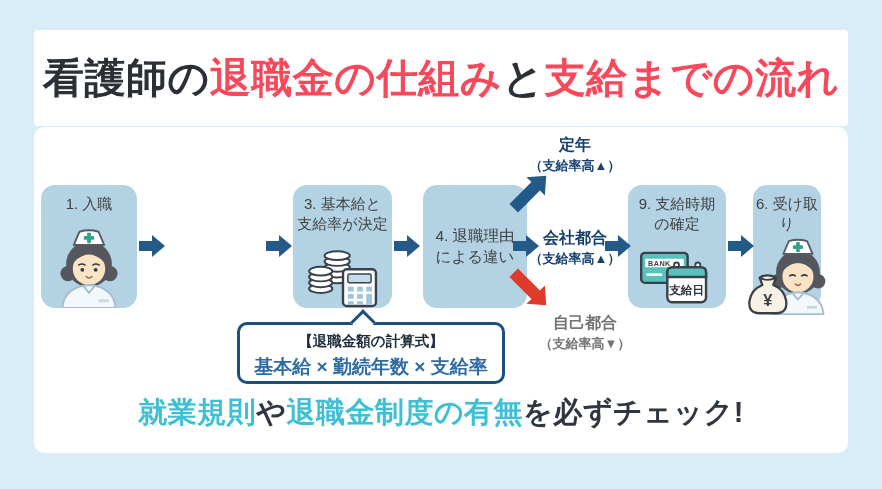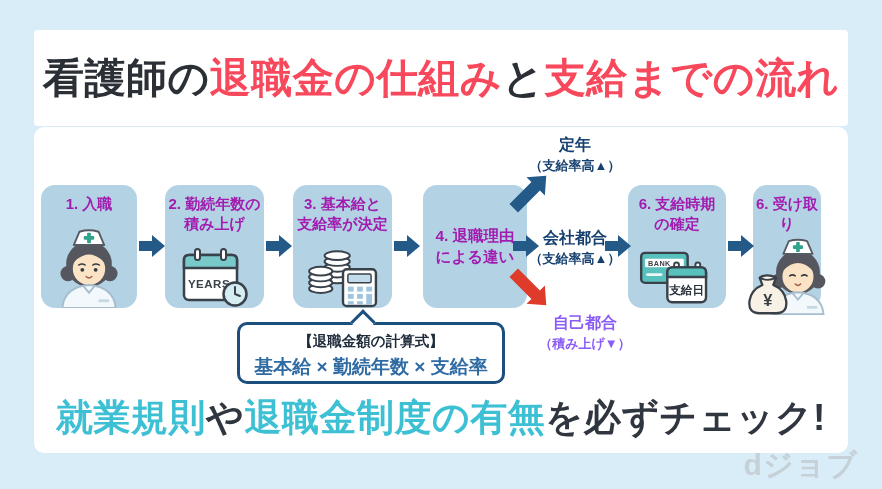--- a/index.html
+++ b/index.html
@@ -23,21 +23,21 @@
     position:absolute; left:34px; top:127px; width:814px; height:326px;
     background:#FFFFFF; border-radius:10px;
   }
 
   
   .step{
     position:absolute; top:58px; height:123px; background:#B3D3E5;
     border-radius:14px; display:flex; flex-direction:column; align-items:center;
   }
   .step-label{
-    margin-top:9px; font-size:15px; font-weight:700; color:#a21caf;
+    margin-top:9px; font-size:15px; font-weight:400; color:#404040;
     text-align:center; white-space:pre-line; line-height:1.3;
   }
   .step-icon-wrap{ flex:1; display:flex; align-items:flex-end; justify-content:center; }
   .step1{ left:7px;   width:96px; }
   .step2{ left:131px; width:99px; }
   .step3{ left:259px; width:99px; }
   .step4{ left:389px; width:104px; justify-content:center; }
   .step4 .step-label{ margin-top:0; font-size:15.5px; }
   .step5{ left:594px; width:98px; }
   .step6{ left:719px; width:68px; }
@@ -51,40 +51,40 @@
   .arrow-down{ left:472px; top:138px; }
 
   
   .branch{
     position:absolute; left:541px; transform:translateX(-50%);
     text-align:center; white-space:nowrap;
   }
   .branch-age{ top:8px; } .branch-co{ top:101px; } .branch-self{ top:186px; }
   .branch-label{ font-size:16px; font-weight:800; color:#16406F; }
   .branch-note{ font-size:13px; font-weight:700; color:#16406F; margin-top:1px; }
-  .tone-red .branch-label, .tone-red .branch-note{ color:#8b5cf6;margin-left:20px; }
+  .tone-red .branch-label, .tone-red .branch-note{ color:#737373;margin-left:20px; }
 
   
   .bubble{
     position:absolute; left:203px; top:195px; width:268px; height:62px;
     background:#FFFFFF; border:3px solid #1D4F7E; border-radius:10px;
     text-align:center;
   }
   .bubble-pointer{
     position:absolute; left:114px; top:-12px; width:18px; height:18px;
     background:#FFFFFF; border-left:3px solid #1D4F7E; border-top:3px solid #1D4F7E;
     transform:rotate(45deg);
   }
   .bubble-heading{ margin-top:7px; font-size:14.5px; font-weight:800; color:#1E2B3A; position:relative; }
   .bubble-expression{ margin-top:3px; font-size:19px; font-weight:800; color:#2F6BA3; position:relative; }
 
   
   .footer-note{
     position:absolute; left:0; right:0; top:266px; text-align:center;
-    font-size:37px; font-weight:800; white-space:nowrap; letter-spacing:0.5px;
+    font-size:29px; font-weight:800; white-space:nowrap; letter-spacing:0.5px;
   }
   .fn-teal{ color:#3EC0D4; }
   .fn-dark{ color:#30363F; }
 
   
   .logo{
     position:absolute; right:24px; bottom:3px;
     font-size:30px; font-weight:800; color:#C6D0D7; letter-spacing:1px;
   }
 </style>
@@ -116,35 +116,20 @@
           <path d="M31 43 Q35 41 38 43" stroke="#343A42" stroke-width="1.5" fill="none" stroke-linecap="round"></path>
           <path d="M46 43 Q49 41 53 43" stroke="#343A42" stroke-width="1.5" fill="none" stroke-linecap="round"></path>
           <path d="M39 55 Q42 58 45 55" stroke="#A05B49" stroke-width="1.5" fill="none" stroke-linecap="round"></path>
           <path d="M14 88 Q16 66 42 64 Q68 66 70 88 Z" fill="#F2F8FB" stroke="#A6BECE" stroke-width="2"></path>
           <path d="M36 65 L42 72 L48 65" fill="none" stroke="#A6BECE" stroke-width="2"></path>
           <rect x="52" y="79" width="11" height="3" fill="#C7D8E2"></rect>
         </svg>
       </div>
     </div>
 
-    <div class="step step2">
-      <div class="step-label">2. 勤続年数の
-積み上げ</div>
-      <div class="step-icon-wrap">
-        <svg width="68" height="60" viewBox="0 0 68 60">
-          <rect x="3" y="7" width="53" height="45" rx="5" fill="#FFFFFF" stroke="#39414B" stroke-width="2.5"></rect>
-          <path d="M8 7 H51 Q56 7 56 12 V20 H3 V12 Q3 7 8 7 Z" fill="#79C9CA" stroke="#39414B" stroke-width="2.5"></path>
-          <rect x="14" y="1" width="5" height="11" rx="2.5" fill="#FFFFFF" stroke="#39414B" stroke-width="2"></rect>
-          <rect x="40" y="1" width="5" height="11" rx="2.5" fill="#FFFFFF" stroke="#39414B" stroke-width="2"></rect>
-          <text x="28" y="40" text-anchor="middle" font-size="11.5" font-weight="bold" fill="#39414B" letter-spacing="0.5">YEARS</text>
-          <circle cx="54" cy="46" r="11.5" fill="#D5ECF1" stroke="#39414B" stroke-width="2.5"></circle>
-          <path d="M54 46 V39 M54 46 L59 48" stroke="#39414B" stroke-width="2" stroke-linecap="round"></path>
-        </svg>
-      </div>
-    </div>
 
     <div class="step step3">
       <div class="step-label">3. 基本給と
 支給率が決定</div>
       <div class="step-icon-wrap">
         <svg width="76" height="62" viewBox="0 0 76 64">
           <ellipse cx="32" cy="34" rx="13" ry="4.5" fill="#FFFFFF" stroke="#39414B" stroke-width="2"></ellipse>
           <ellipse cx="32" cy="28" rx="13" ry="4.5" fill="#FFFFFF" stroke="#39414B" stroke-width="2"></ellipse>
           <ellipse cx="32" cy="22" rx="13" ry="4.5" fill="#FFFFFF" stroke="#39414B" stroke-width="2"></ellipse>
           <ellipse cx="32" cy="16" rx="13" ry="4.5" fill="#FFFFFF" stroke="#39414B" stroke-width="2"></ellipse>
@@ -166,21 +151,21 @@
         </svg>
       </div>
     </div>
 
     <div class="step step4">
       <div class="step-label">4. 退職理由
 による違い</div>
     </div>
 
     <div class="step step5">
-      <div class="step-label">6. 支給時期
+      <div class="step-label">9. 支給時期
 の確定</div>
       <div class="step-icon-wrap">
         <svg width="78" height="60" viewBox="0 0 78 62">
           <rect x="2" y="5" width="48" height="31" rx="4" fill="#58C0BD" stroke="#39414B" stroke-width="2.5"></rect>
           <rect x="6" y="11" width="40" height="9" rx="1.5" fill="#FFFFFF"></rect>
           <text x="9" y="18.5" font-size="7.5" font-weight="bold" fill="#39414B" letter-spacing="0.5">BANK</text>
           <rect x="7" y="26" width="17" height="3" rx="1.5" fill="#EAF7F6"></rect>
           <rect x="36" y="15" width="5" height="10" rx="2.5" fill="#FFFFFF" stroke="#39414B" stroke-width="2"></rect>
           <rect x="58" y="15" width="5" height="10" rx="2.5" fill="#FFFFFF" stroke="#39414B" stroke-width="2"></rect>
           <rect x="29" y="20" width="40" height="36" rx="5" fill="#FFFFFF" stroke="#39414B" stroke-width="2.5"></rect>
@@ -252,27 +237,26 @@
     <div class="branch branch-age">
       <div class="branch-label">定年</div>
       <div class="branch-note">（支給率高▲）</div>
     </div>
     <div class="branch branch-co">
       <div class="branch-label">会社都合</div>
       <div class="branch-note">（支給率高▲）</div>
     </div>
     <div class="branch branch-self tone-red">
       <div class="branch-label">自己都合</div>
-      <div class="branch-note">（積み上げ▼）</div>
+      <div class="branch-note">（支給率高▼）</div>
     </div>
 
     <div class="bubble">
       <div class="bubble-pointer"></div>
       <div class="bubble-heading">【退職金額の計算式】</div>
       <div class="bubble-expression">基本給 × 勤続年数 × 支給率</div>
     </div>
 
     <div class="footer-note"><span class="fn-teal">就業規則</span><span class="fn-dark">や</span><span class="fn-teal">退職金制度の有無</span><span class="fn-dark">を必ずチェック!</span></div>
   </div>
 
-  <div class="logo">dジョブ</div>
 
 </div>
 
 </body></html>

